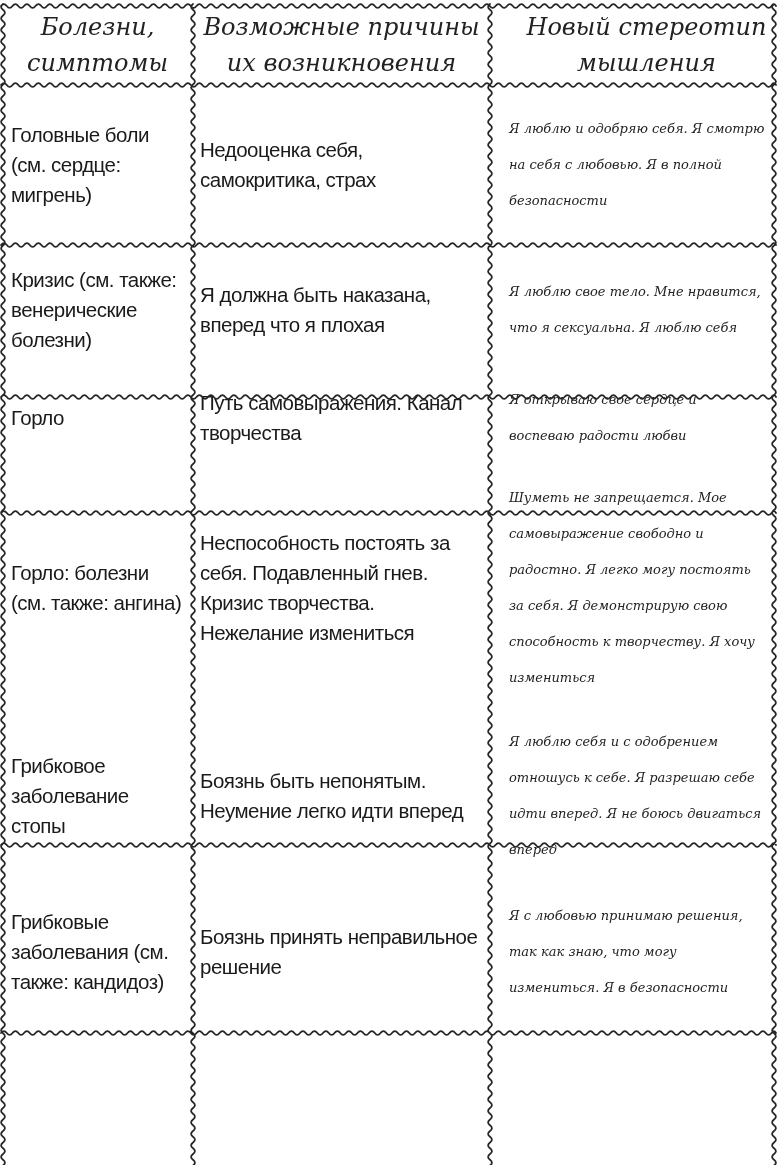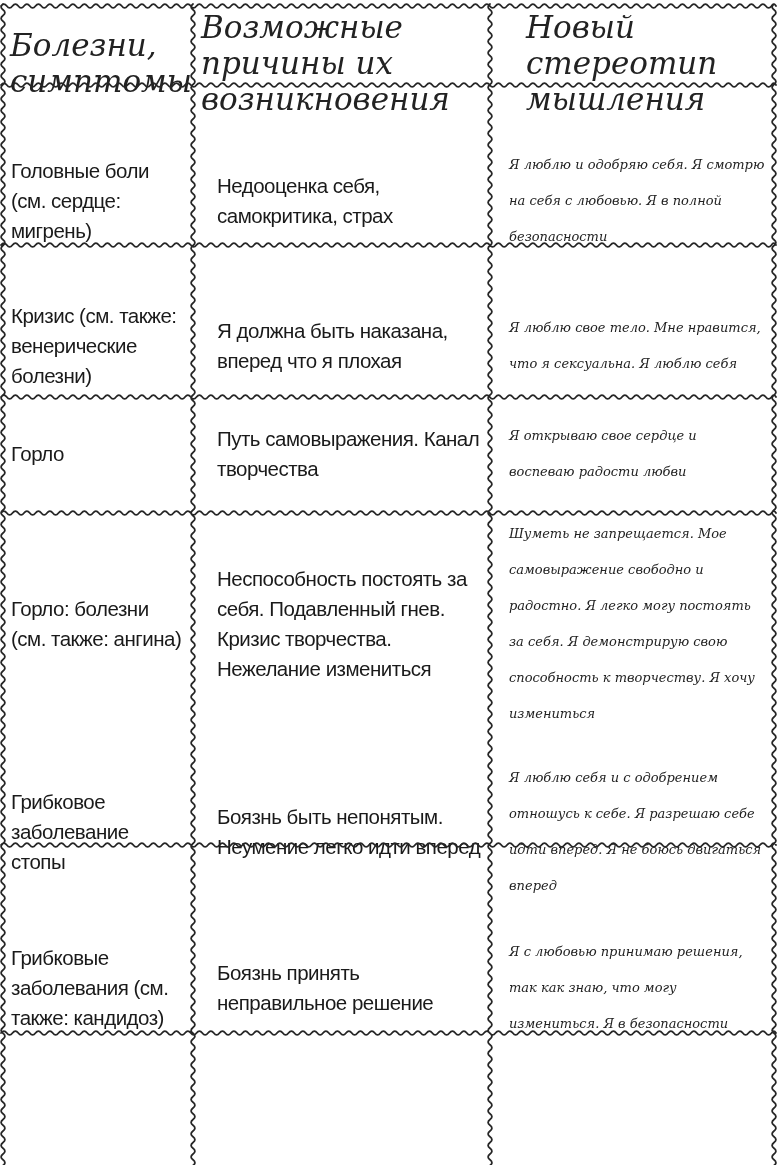--- a/index.html
+++ b/index.html
@@ -27,40 +27,40 @@
     width: 773px;
     border-collapse: collapse;
   }
   .row { display: table-row; }
   .cell {
     display: table-cell;
     vertical-align: middle;
     overflow: hidden;
   }
   .c1 { width: 191px; padding: 6px 6px 6px 9px; }
-  .c2 { width: 297px; padding: 6px 8px 6px 24px; }
+  .c2 { width: 297px; padding: 6px 8px 6px 7px; }
   .c3 { width: 285px; padding: 4px 10px 4px 19px; }
   
   .plain {
     font-family: "Liberation Sans", sans-serif;
     font-size: 20.5px;
     line-height: 30px;
     letter-spacing: -0.5px;
     color: #1a1a1a;
   }
   
   .script {
     font-family: "DejaVu Serif", serif;
     font-style: italic;
     color: #222222;
   }
   .head .cell {
-    text-align: left;
+    text-align: center;
     vertical-align: middle;
-    font-size: 31px;
+    font-size: 24px;
     line-height: 36px;
     padding: 4px 8px;
   }
   .c3.script {
     font-size: 13px;
     line-height: 36px;
   }
   
   .row-head { height: 80px; }
   .row-0 { height: 160px; }

